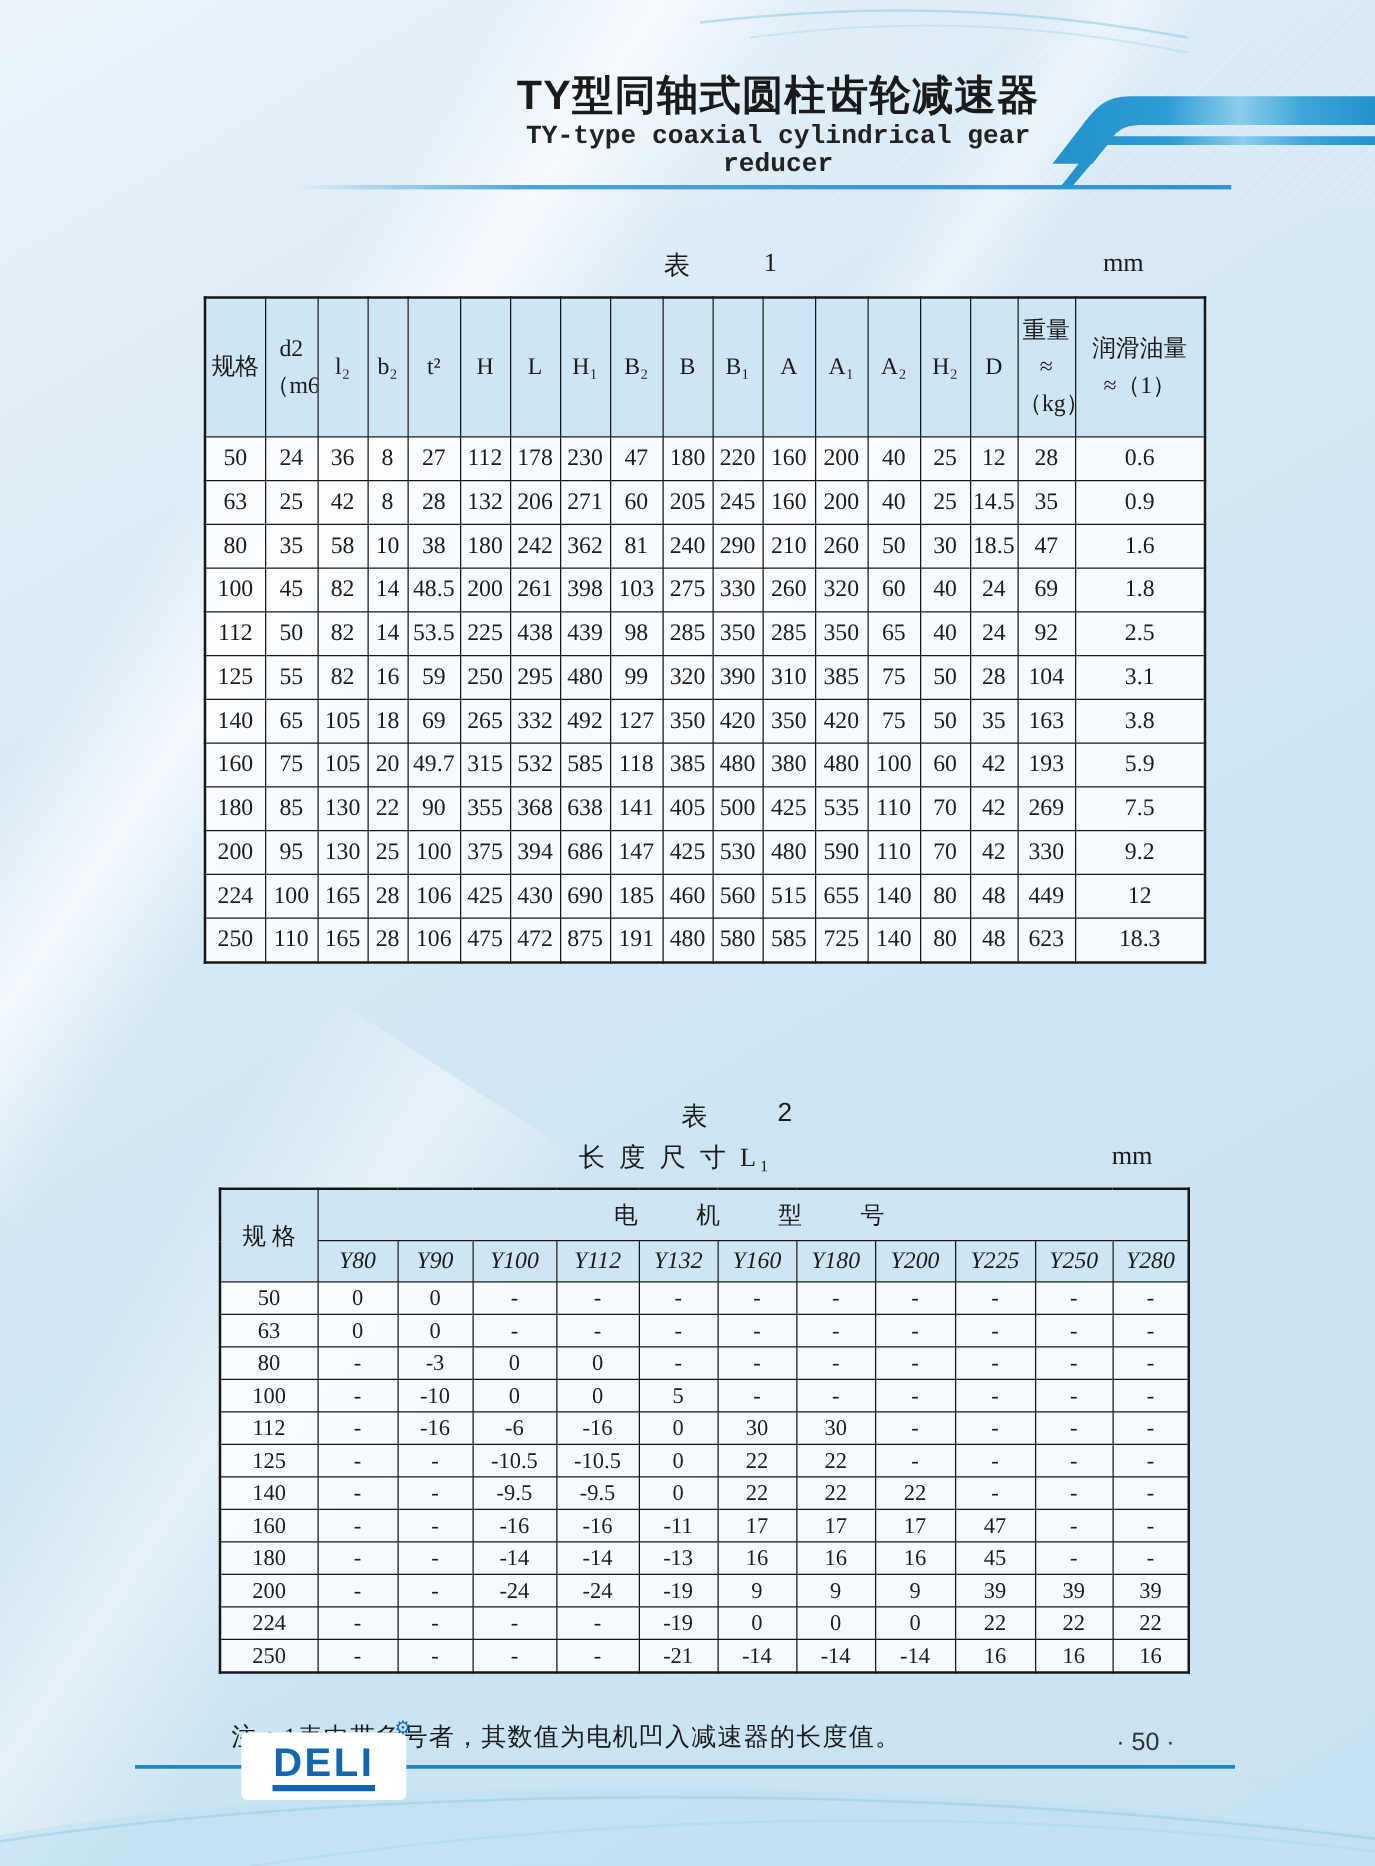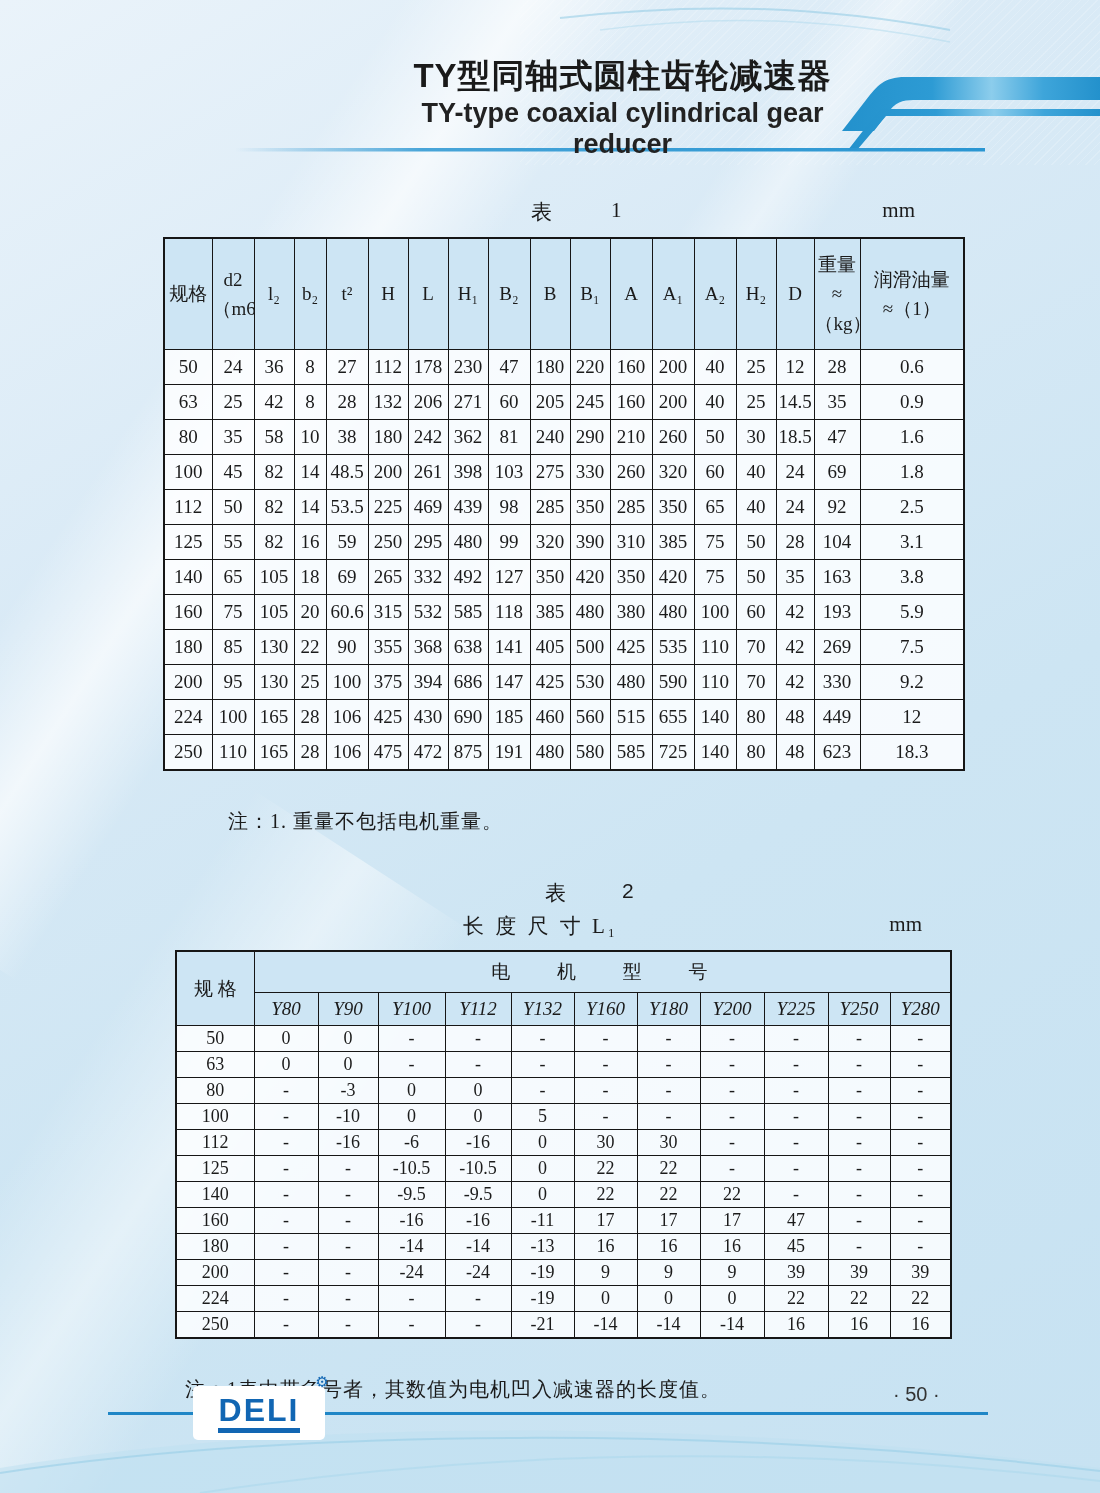--- a/index.html
+++ b/index.html
@@ -13,21 +13,21 @@
   .streak.s1 {left:150px; top:-180px; width:210px; height:1200px; transform:rotate(33deg); opacity:.8;}
   .streak.s2 {left:690px; top:-220px; width:120px; height:900px; transform:rotate(33deg); opacity:.5;}
   .streak.s3 {left:-40px; top:780px; width:260px; height:1000px; transform:rotate(33deg); opacity:.55;}
   .hatch {position:absolute; left:520px; top:0; width:580px; height:165px; opacity:.5;
     background:repeating-linear-gradient(135deg, rgba(255,255,255,.35) 0 1px, rgba(255,255,255,0) 1px 6px);}
   .hdr-svg {position:absolute; left:0; top:0;}
   .ftr-svg {position:absolute; left:0; bottom:0;}
   
   .header {position:absolute; top:56px; left:380px; width:485px; text-align:center; z-index:3;}
   .title-cn {font-family:"Liberation Sans","DejaVu Sans",sans-serif; font-weight:bold; font-size:33px; letter-spacing:1px; color:#1a1a1a; line-height:1.2;}
-  .title-en {font-family:Liberation Sans, sans-serif; font-weight:bold; font-size:27px; color:#222; margin-top:2px;}
+  .title-en {font-family:Liberation Mono, monospace; font-weight:bold; font-size:21px; color:#222; margin-top:2px;}
   
   .t1cap {position:absolute; top:198px; left:163px; width:800px; height:28px; font-size:21px; z-index:3;}
   .t1cap .lab {position:absolute; left:368px;}
   .t1cap .num {position:absolute; left:448px;}
   .t1cap .unit {position:absolute; right:48px;}
   .t2cap {position:absolute; top:879px; left:175px; width:775px; height:62px; font-size:21px; z-index:3;}
   .t2cap .lab {position:absolute; left:370px; top:0;}
   .t2cap .num {position:absolute; left:447px; top:0; font-family:"Liberation Sans",sans-serif;}
   .t2cap .sub {position:absolute; left:288px; top:33px; letter-spacing:3px;}
   .t2cap .unit {position:absolute; right:28px; top:33px;}
@@ -237,21 +237,21 @@
           <td>69</td>
           <td>1.8</td>
         </tr>
         <tr>
           <td>112</td>
           <td>50</td>
           <td>82</td>
           <td>14</td>
           <td>53.5</td>
           <td>225</td>
-          <td>469</td>
+          <td>438</td>
           <td>439</td>
           <td>98</td>
           <td>285</td>
           <td>350</td>
           <td>285</td>
           <td>350</td>
           <td>65</td>
           <td>40</td>
           <td>24</td>
           <td>92</td>
@@ -295,21 +295,21 @@
           <td>50</td>
           <td>35</td>
           <td>163</td>
           <td>3.8</td>
         </tr>
         <tr>
           <td>160</td>
           <td>75</td>
           <td>105</td>
           <td>20</td>
-          <td>60.6</td>
+          <td>49.7</td>
           <td>315</td>
           <td>532</td>
           <td>585</td>
           <td>118</td>
           <td>385</td>
           <td>480</td>
           <td>380</td>
           <td>480</td>
           <td>100</td>
           <td>60</td>
@@ -394,21 +394,20 @@
           <td>140</td>
           <td>80</td>
           <td>48</td>
           <td>623</td>
           <td>18.3</td>
         </tr>
       </tbody>
   </table>
 
   <div class="notes1">
-    <div>注：1. 重量不包括电机重量。</div>
   </div>
 
   <div class="t2cap">
     <span class="lab">表</span>
     <span class="num">2</span>
     <span class="sub">长 度 尺 寸  L₁</span>
     <span class="unit">mm</span>
   </div>
 
   <table class="t2">

